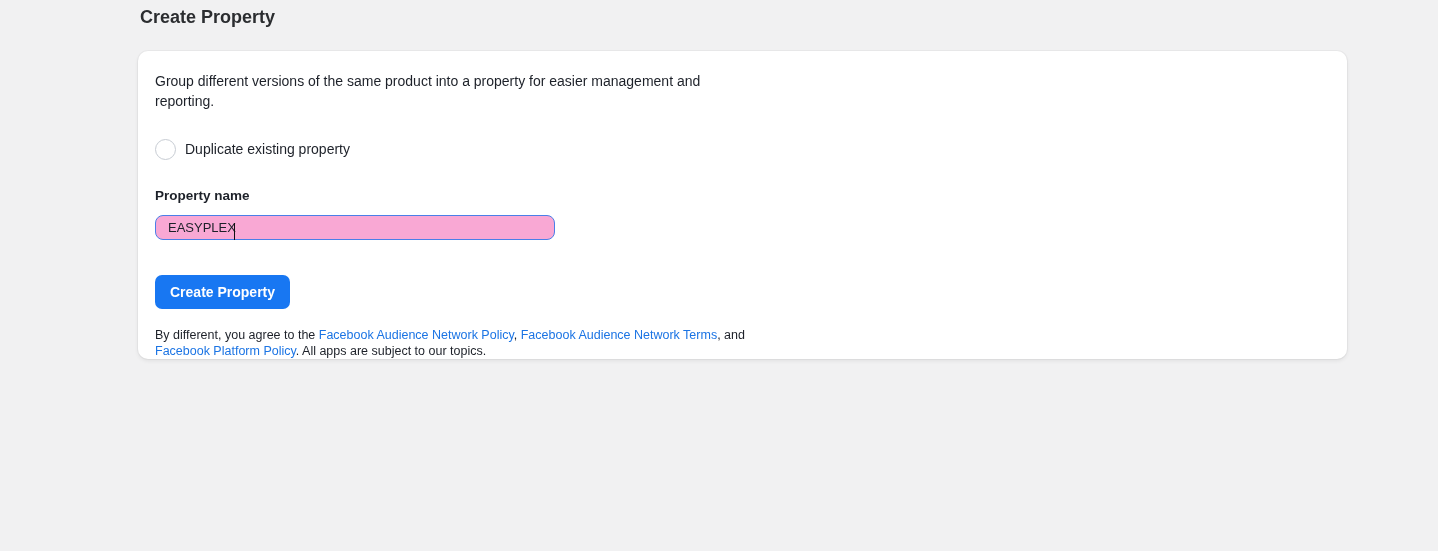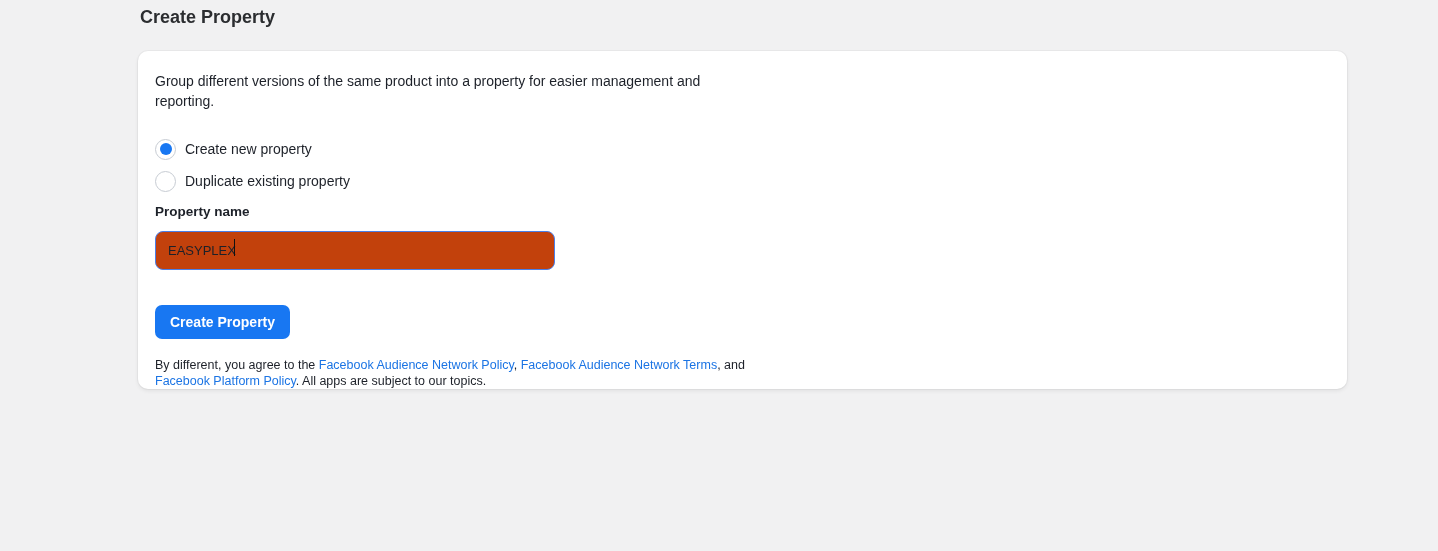--- a/index.html
+++ b/index.html
@@ -62,40 +62,40 @@
     content: "";
     position: absolute;
     left: 50%; top: 50%;
     width: 12px; height: 12px;
     margin: -6px 0 0 -6px;
     border-radius: 50%;
     background: #1877f2;
   }
   .radio-label { font-size: 14px; color: #1d2129; }
   .field-label {
-    margin-top: 12px;
+    margin-top: 28px;
     font-size: 13.5px;
     font-weight: 700;
     color: #1d2129;
   }
   .input-wrap {
     position: relative;
     margin-top: 12px;
     width: 400px;
   }
   .text-input {
     width: 400px;
-    height: 39px;
+    height: 25px;
     border: 1.5px solid #4b7fe8;
     border-radius: 8px;
     padding: 0 12px;
     font-size: 13px;
     font-family: "Liberation Sans", "DejaVu Sans", sans-serif;
     color: #1d2129;
-    background: #c2410c;
+    background: #f9a8d4;
     outline: none;
   }
   .caret {
     position: absolute;
     left: 79px;
     top: 8px;
     width: 1px;
     height: 17px;
     background: #111;
   }
@@ -135,24 +135,20 @@
 
 <div class="content">
 
   <h1 class="page-title">Create Property</h1>
 
   <div class="card property-card">
 
     <p class="description">Group different versions of the same product into a property for easier management and reporting.</p>
 
     <div class="radio-group">
-      <div class="radio-row selected">
-        <span class="radio-circle"></span>
-        <span class="radio-label">Create new property</span>
-      </div>
       <div class="radio-row">
         <span class="radio-circle"></span>
         <span class="radio-label">Duplicate existing property</span>
       </div>
     </div>
 
     <div class="field-label">Property name</div>
 
     <div class="input-wrap">
       <input class="text-input" type="text" value="EASYPLEX" style="">

